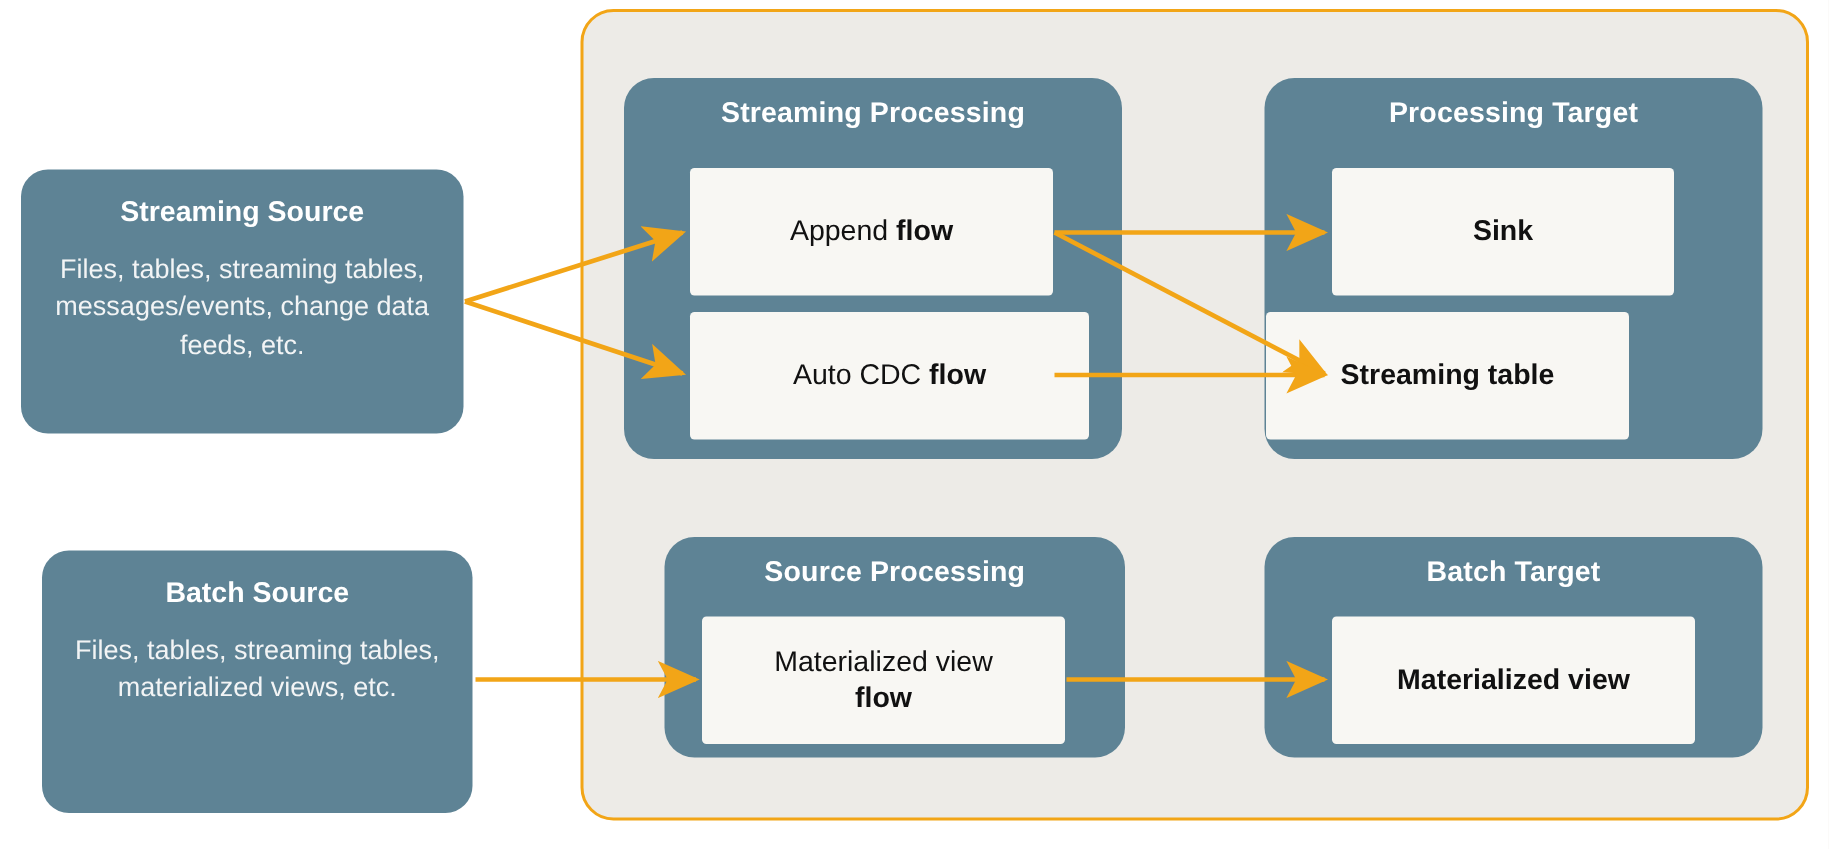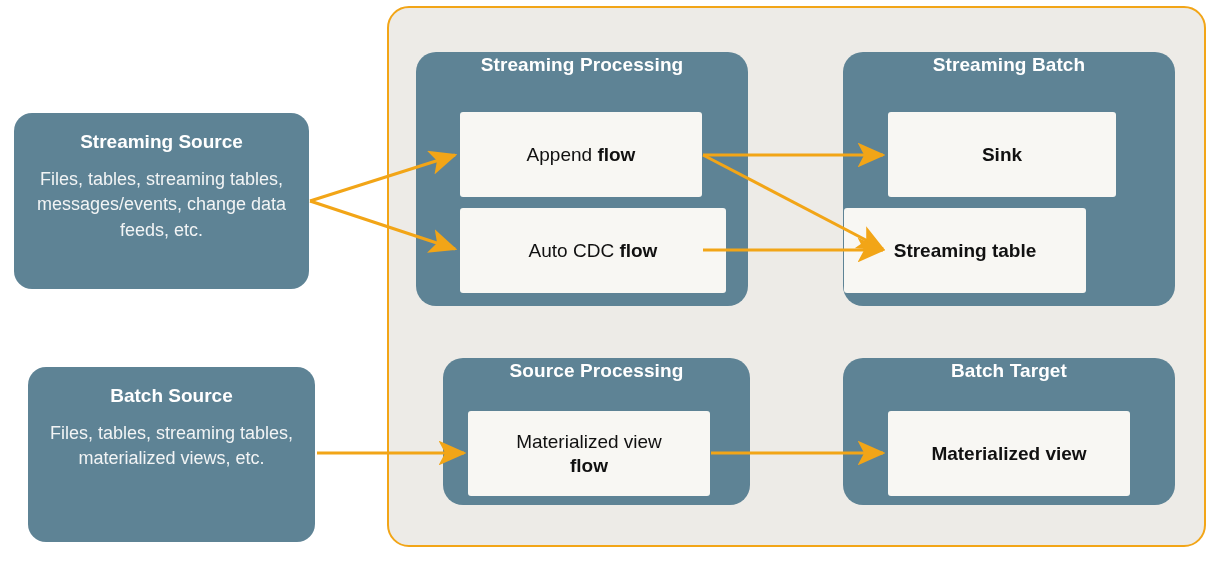--- a/index.html
+++ b/index.html
@@ -83,21 +83,21 @@
   .group-panel {
     background: #5E8395;
     border-radius: 20px;
     justify-content: flex-start;
   }
   .group-title {
     font-size: 19px;
     font-weight: bold;
     color: #ffffff;
     text-align: center;
-    margin-top: 2px;
+    margin-top: 13px;
     letter-spacing: .1px;
   }
 
   
   .card {
     position: absolute;
     box-sizing: border-box;
     background: #F8F7F3;
     border-radius: 3px;
     display: flex;
@@ -141,21 +141,21 @@
     <div class="group-title">Streaming Processing</div>
   </div>
   <div class="card" style="left:460px; top:112px; width:242px; height:85px;">
     <span><span>Append </span><b>flow</b></span>
   </div>
   <div class="card" style="left:460px; top:208px; width:266px; height:85px;">
     <span><span>Auto CDC </span><b>flow</b></span>
   </div>
 
   <div class="node group-panel" style="left:843px; top:52px; width:332px; height:254px;">
-    <div class="group-title">Streaming Batch</div>
+    <div class="group-title">Processing Target</div>
   </div>
   <div class="card" style="left:888px; top:112px; width:228px; height:85px;">
     <b>Sink</b>
   </div>
   <div class="card" style="left:844px; top:208px; width:242px; height:85px;">
     <b>Streaming table</b>
   </div>
 
   <div class="node group-panel" style="left:443px; top:358px; width:307px; height:147px;">
     <div class="group-title">Source Processing</div>

